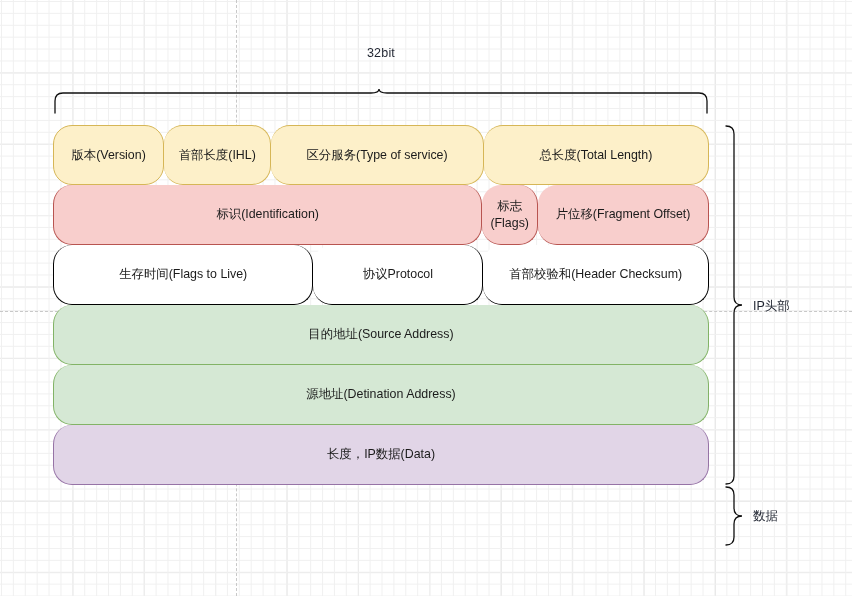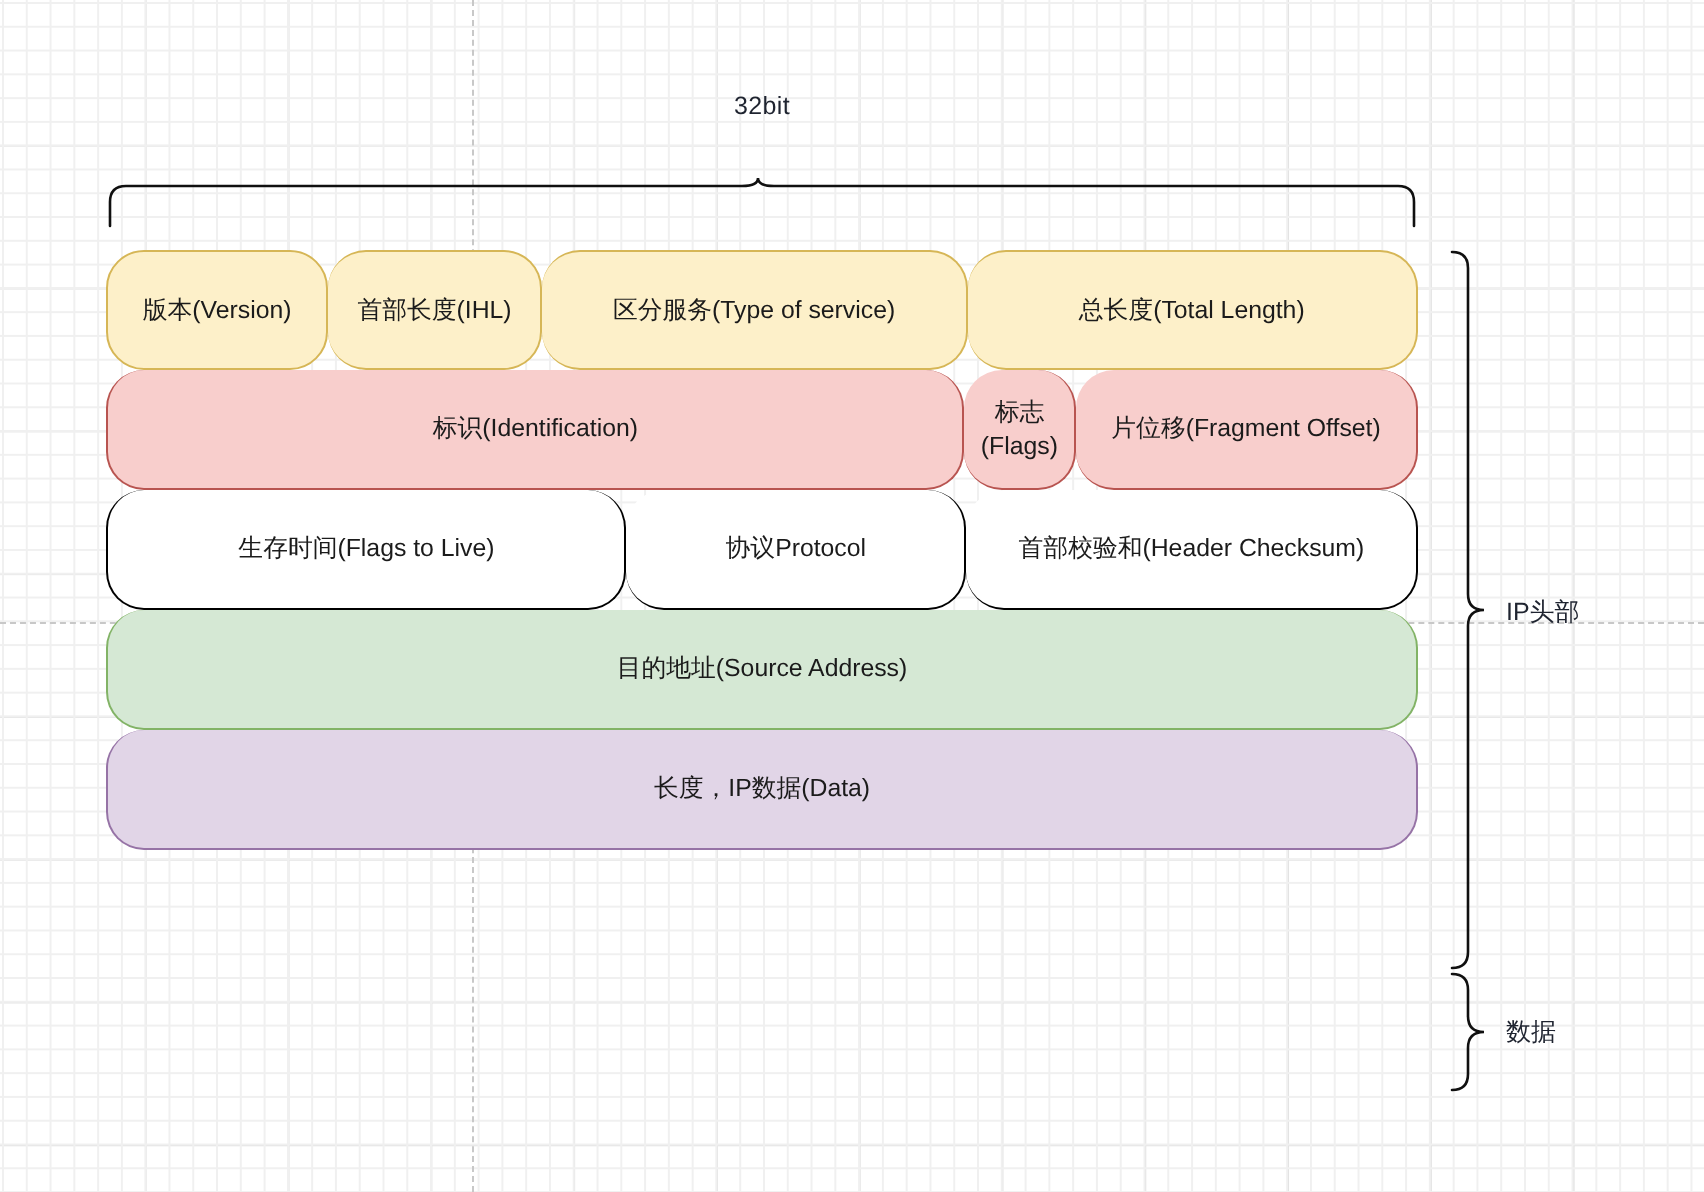--- a/index.html
+++ b/index.html
@@ -143,20 +143,23 @@
     <div class="row r-white">
       <div class="cell" style="flex:260 0 0;">生存时间(Flags to Live)</div>
       <div class="cell" style="flex:170 0 0;">协议Protocol</div>
       <div class="cell" style="flex:226 0 0;">首部校验和(Header Checksum)</div>
     </div>
 
     <div class="row r-green">
       <div class="cell" style="flex:656 0 0;">目的地址(Source Address)</div>
     </div>
 
+    <div class="row r-green2">
+      <div class="cell" style="flex:656 0 0;">源地址(Detination Address)</div>
+    </div>
 
 
     <div class="row r-purple">
       <div class="cell" style="flex:656 0 0;">长度，IP数据(Data)</div>
     </div>
   </div>
 
   <div class="rbrace" style="left:723px; top:125px;">
     <svg width="24" height="360" viewBox="0 0 24 360" fill="none" xmlns="http://www.w3.org/2000/svg">
       <path d="M3 1 Q11 1 11 9 L11 172 Q11 180 19 180 Q11 180 11 188 L11 351 Q11 359 3 359" stroke="#101010" stroke-width="1.3" fill="none" stroke-linecap="round"></path>

